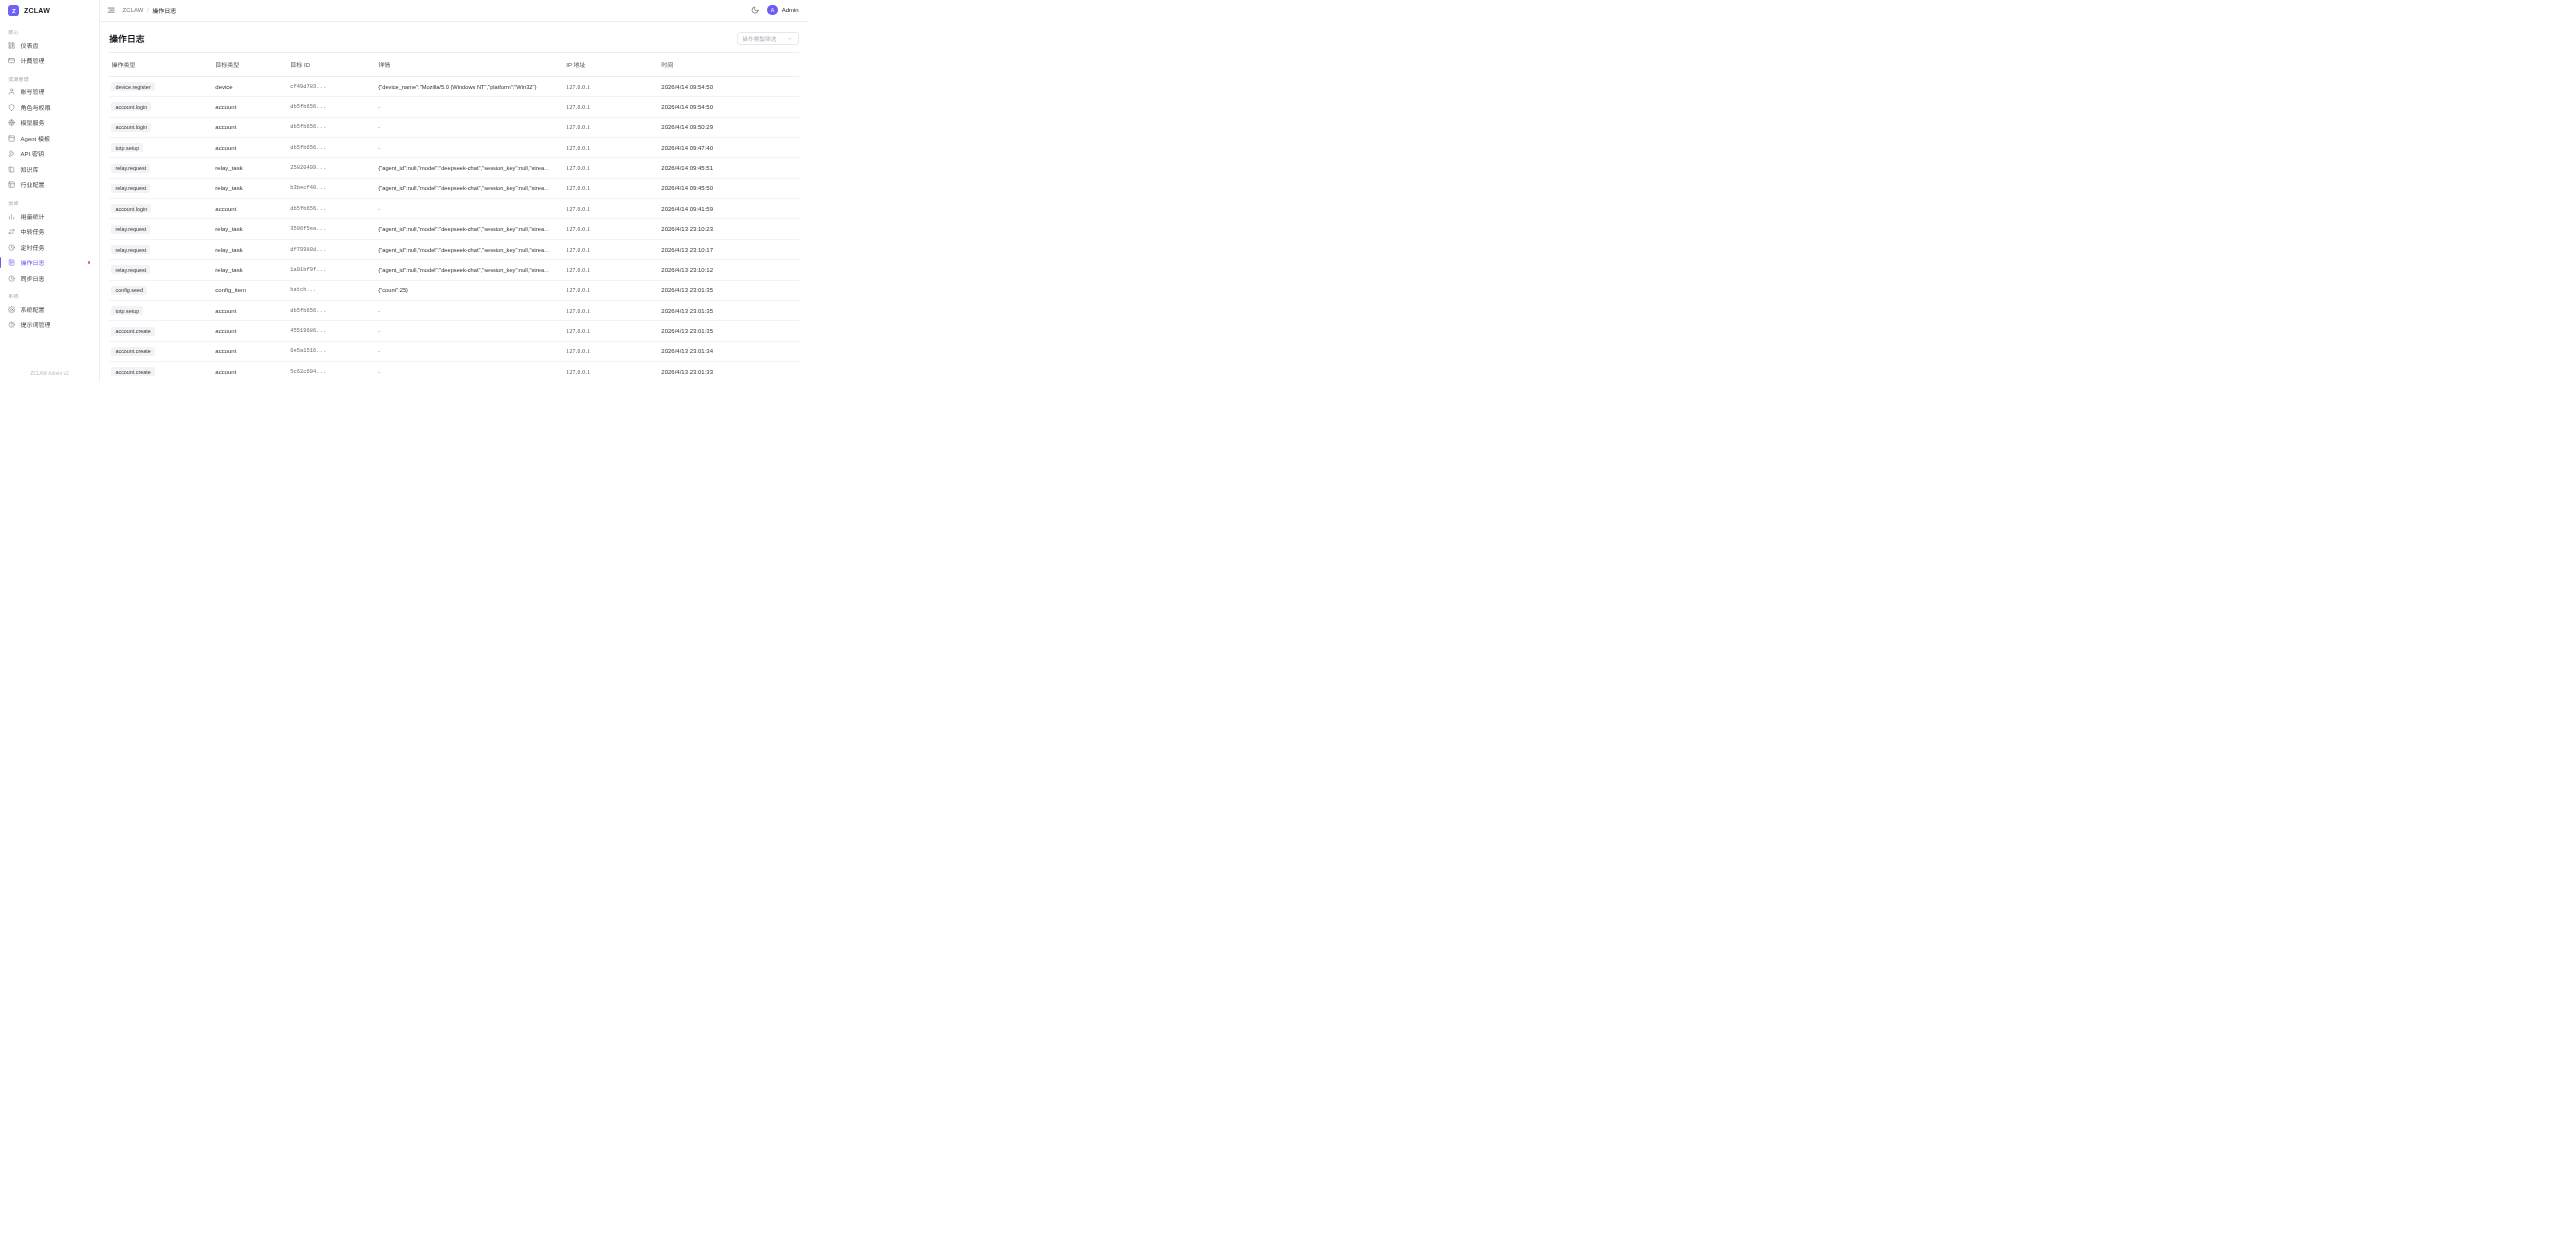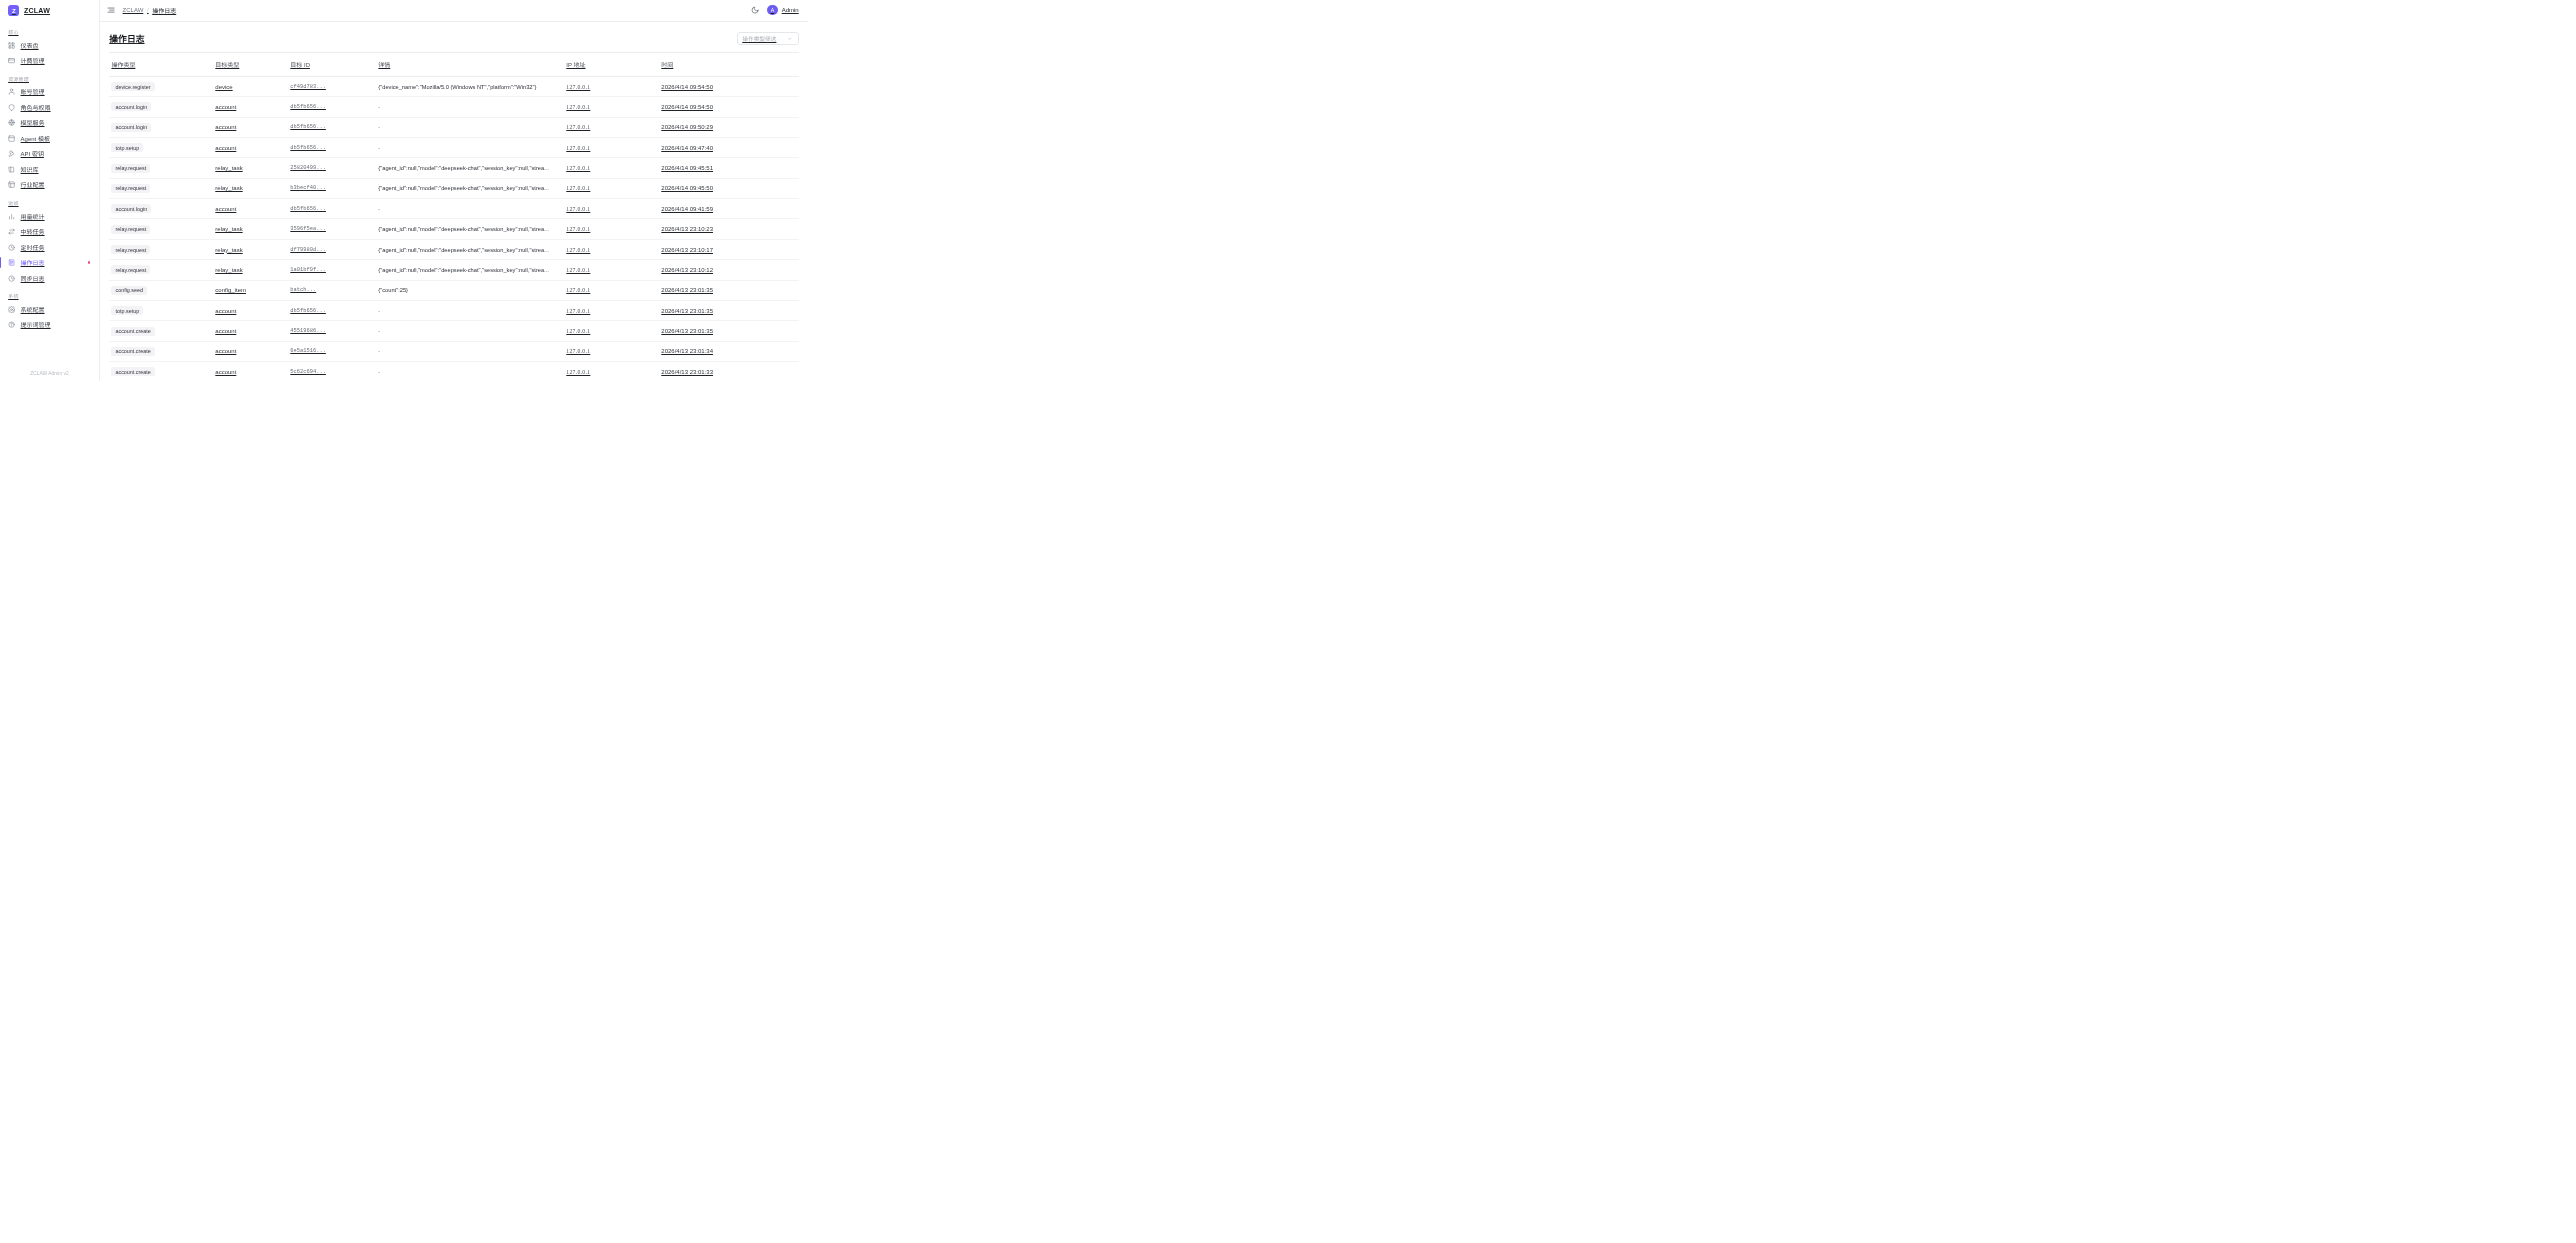--- a/index.html
+++ b/index.html
@@ -8,21 +8,20 @@
     width: 808px; height: 381px;
     overflow: hidden;
     background: #ffffff;
     font-family: "Liberation Sans", sans-serif;
     color: #1f2328;
   }
   .app {
     display: flex;
     width: 808px;
     height: 381px;
-    text-decoration: underline;
   }
 
   
   .sidebar {
     width: 100px;
     flex: 0 0 100px;
     height: 381px;
     background: #ffffff;
     border-right: 0.5px solid #ededf0;
     position: relative;

